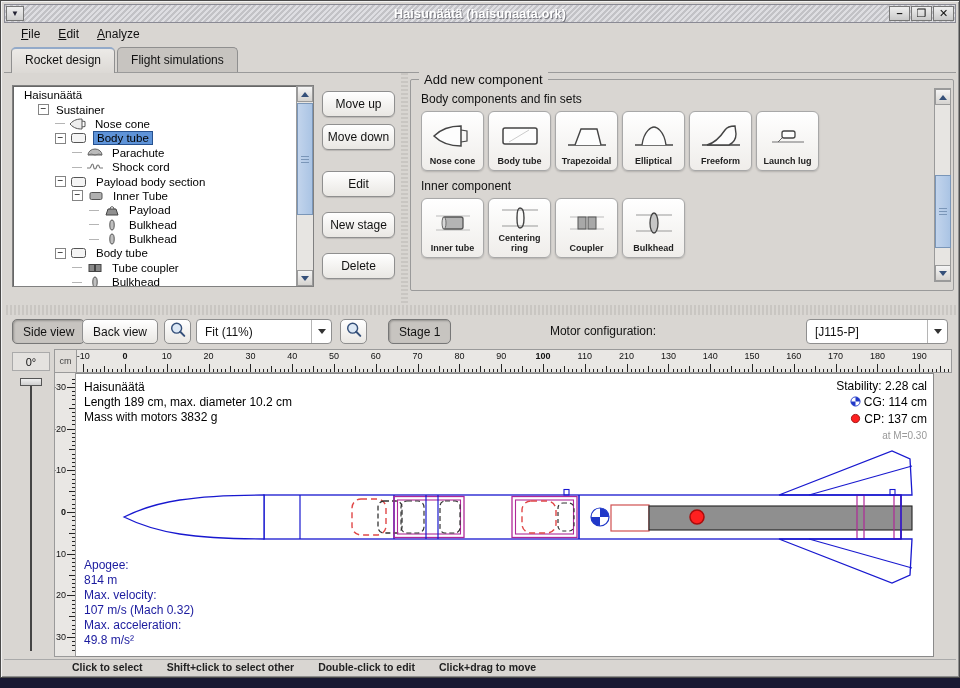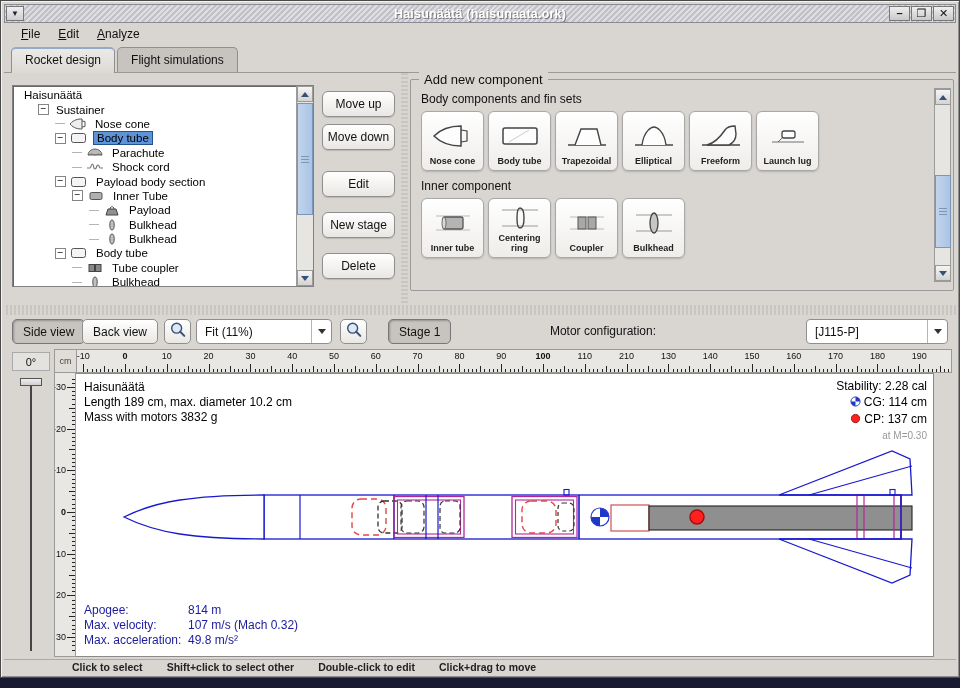--- a/index.html
+++ b/index.html
@@ -105,21 +105,21 @@
   .vtick{position:absolute;right:0;height:1px;background:#222;}
   .vlab{position:absolute;right:9px;font-size:9px;color:#111;transform:translateY(-50%);}
   .bold{font-weight:bold;}
   .canvas{position:absolute;left:72px;top:25px;width:858px;height:284px;background:#fff;
     border:1px solid #8a8a8a;border-left:none;overflow:hidden;}
   .info{position:absolute;left:8px;top:6px;font-size:12px;color:#000;line-height:15px;}
   .stab{position:absolute;right:6px;top:4px;text-align:right;font-size:12px;color:#000;line-height:16px;}
   .stab .badge{display:inline-block;vertical-align:-1px;margin-right:3px;}
   .stab .mach{font-size:10px;color:#999;}
   .flight{position:absolute;left:8px;bottom:8px;font-size:12px;color:#1b1b9e;line-height:15px;}
-  .frow{display:flex;}
+  .frow{display:flex;flex-direction:column;}
   .flabel{width:104px;}
   
   .statusbar{position:absolute;left:3px;right:3px;top:658px;bottom:3px;background:#d9d6d2;
     border-top:1px solid #aaa;display:flex;align-items:center;padding-left:68px;gap:24px;}
   .statusbar span{font-size:10.5px;font-weight:bold;color:#222;}
 </style>
 </head>
 <body>
 
 <div class="window">

